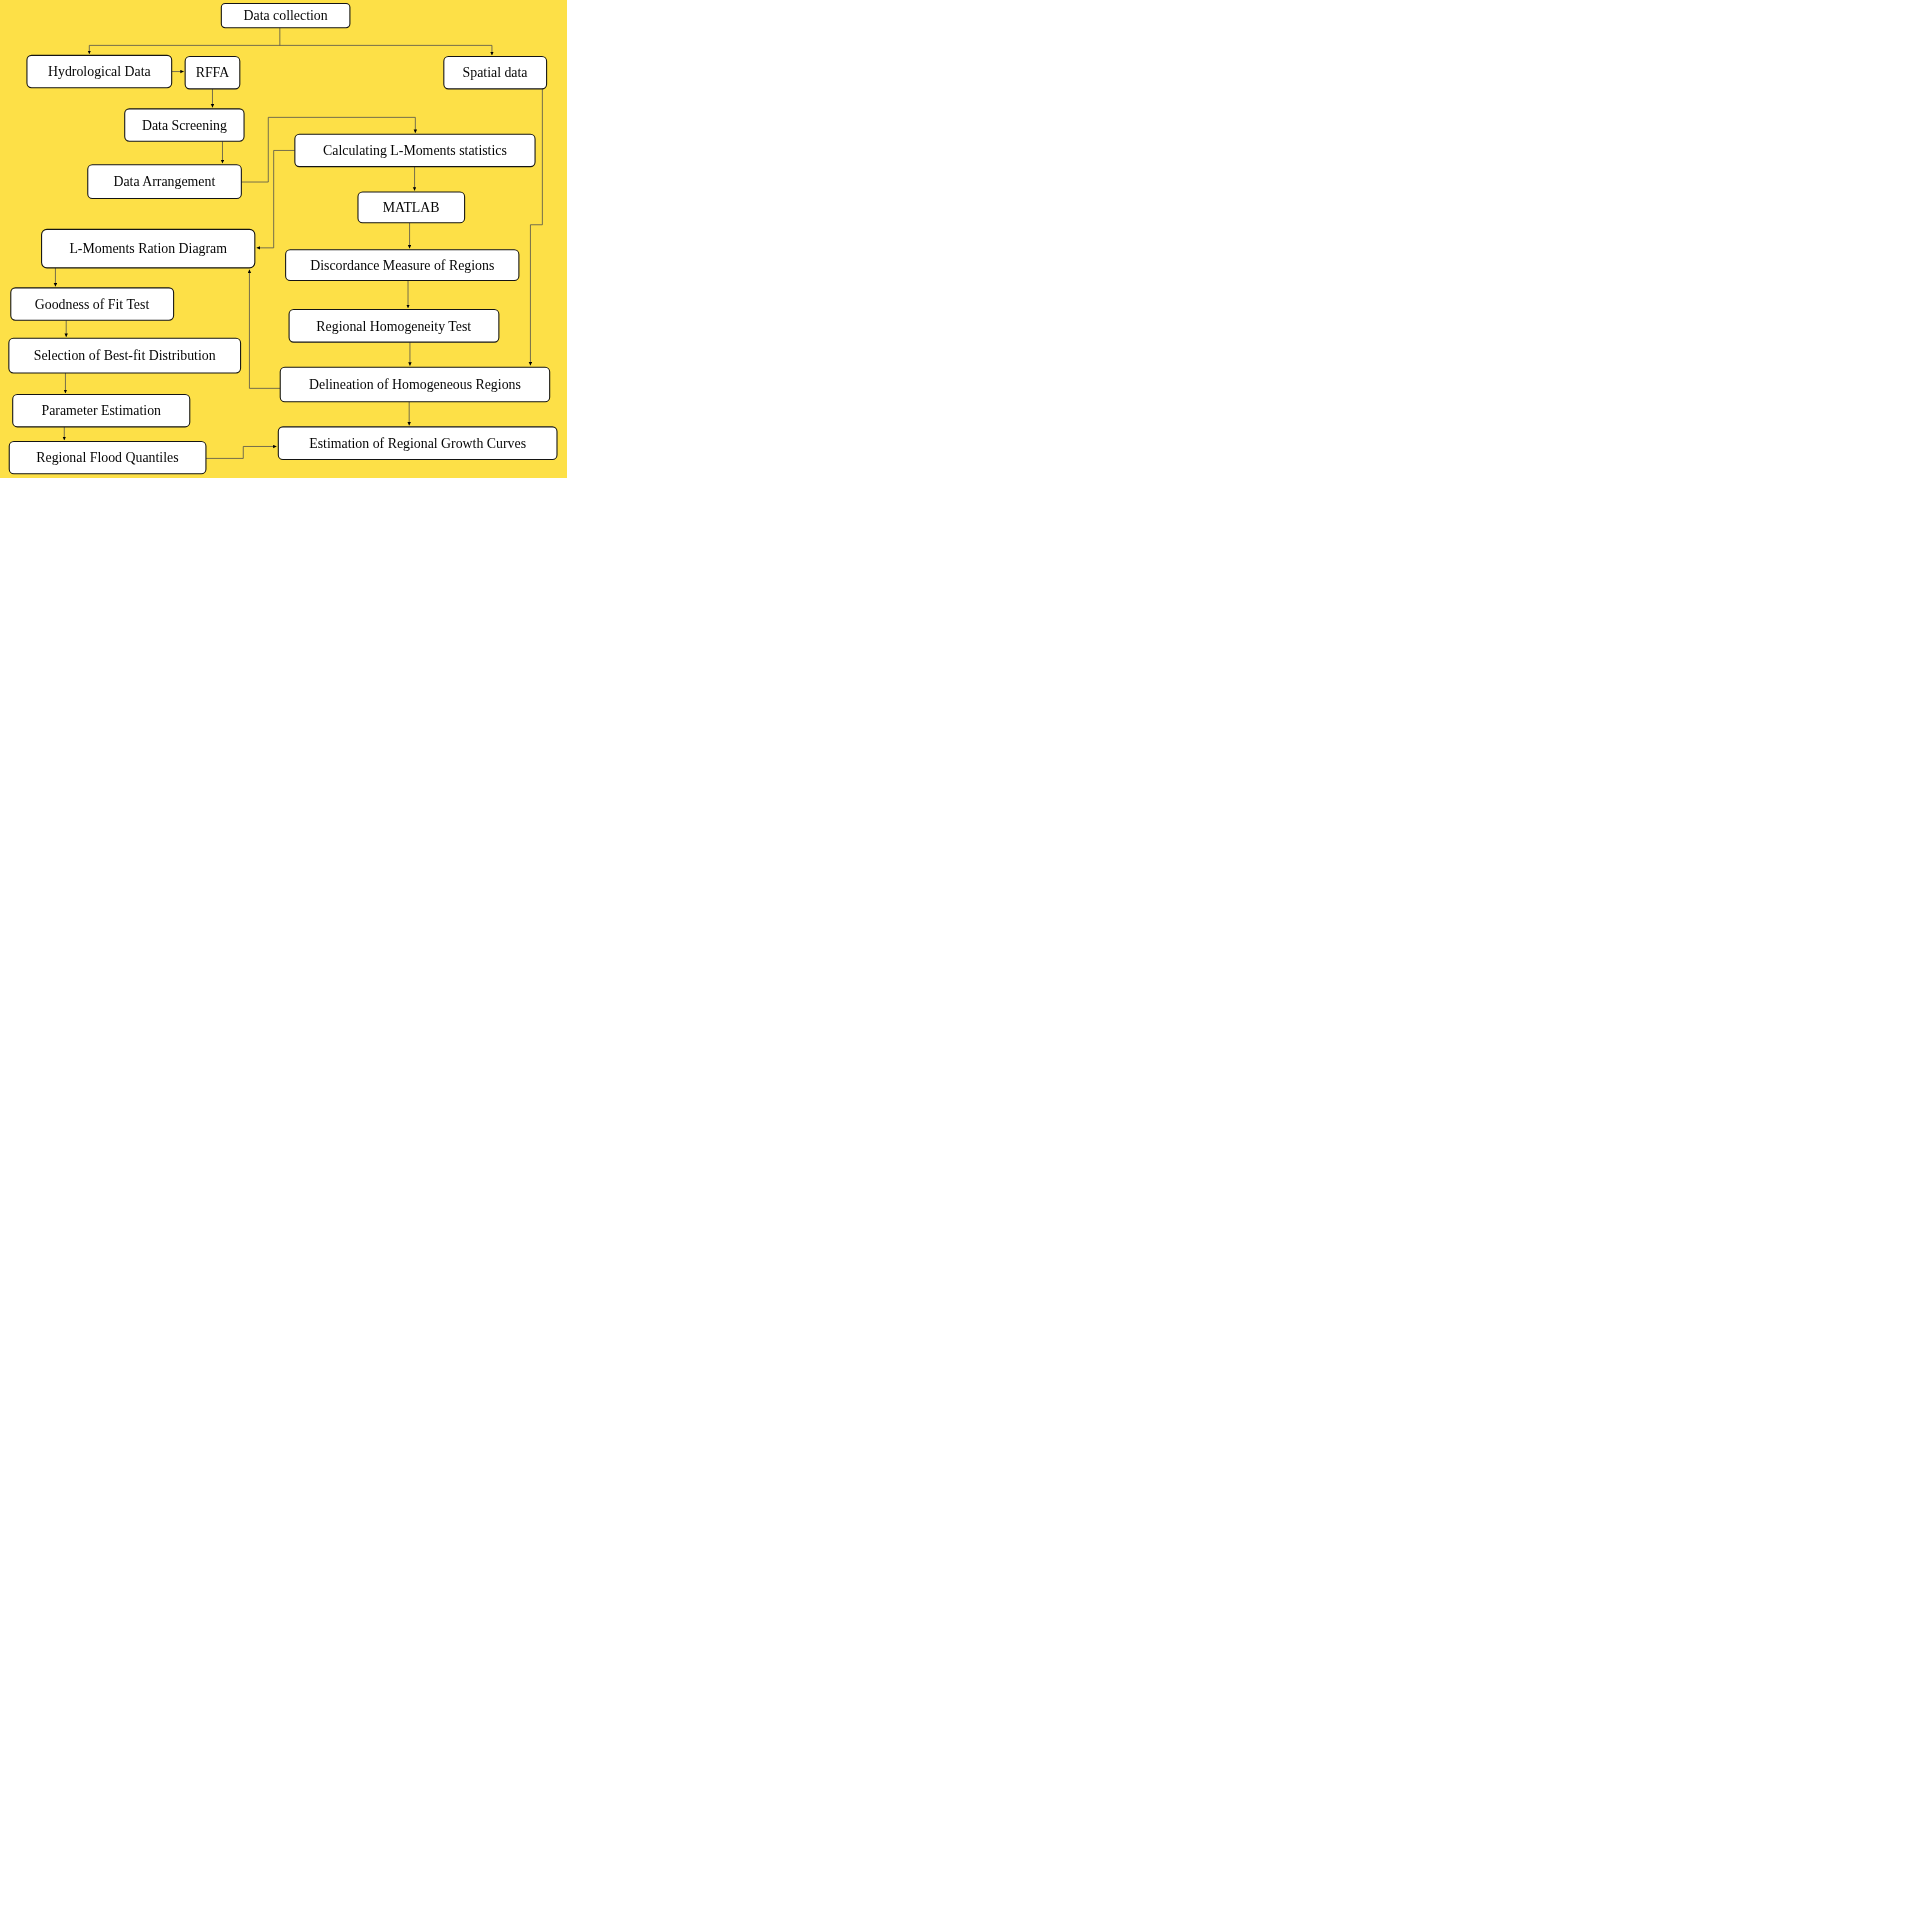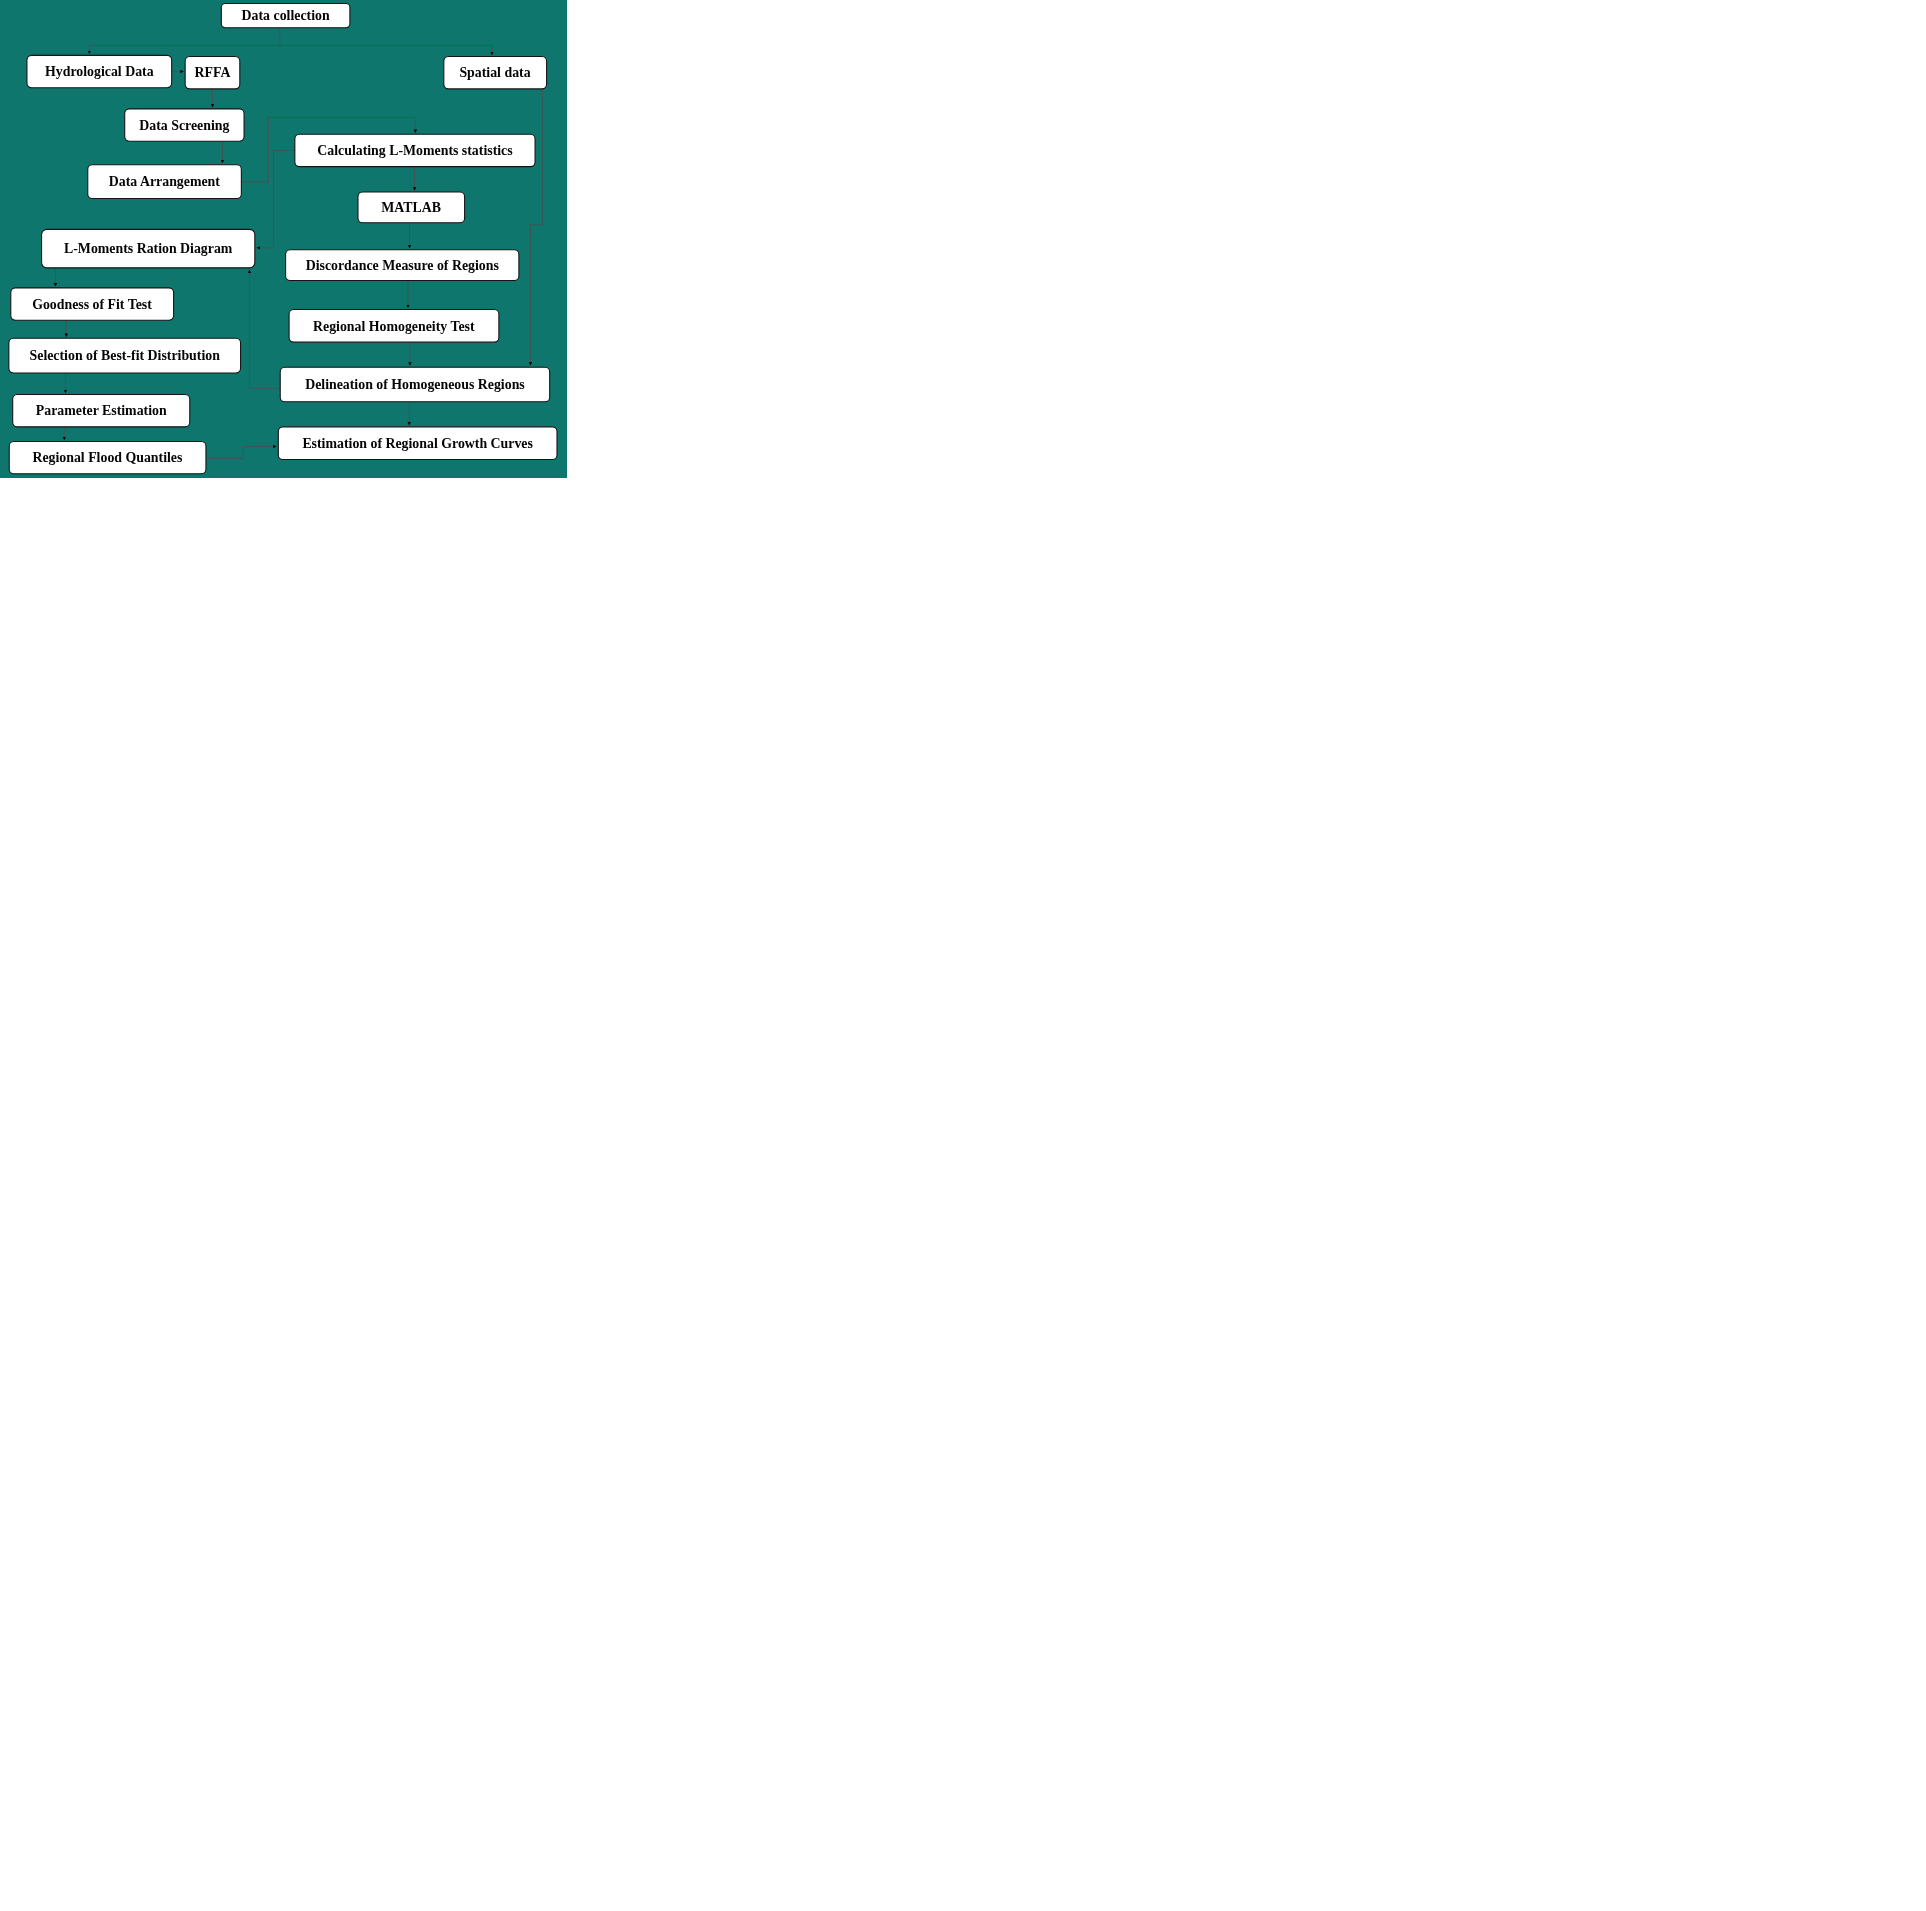--- a/index.html
+++ b/index.html
@@ -4,22 +4,21 @@
 <title>Flowchart</title>
 <style>
   html, body {
     margin: 0;
     padding: 0;
     background: #ffffff;
   }
   .canvas-wrap {
     width: 567px;
     height: 478px;
-    background: #0f766e;
-    font-weight: bold;
+    background: #fde047;
   }
   svg {
     display: block;
     font-family: "Liberation Serif", "DejaVu Serif", serif;
   }
   .node-box {
     fill: #ffffff;
     stroke: #141414;
     stroke-width: 2.8;
   }

